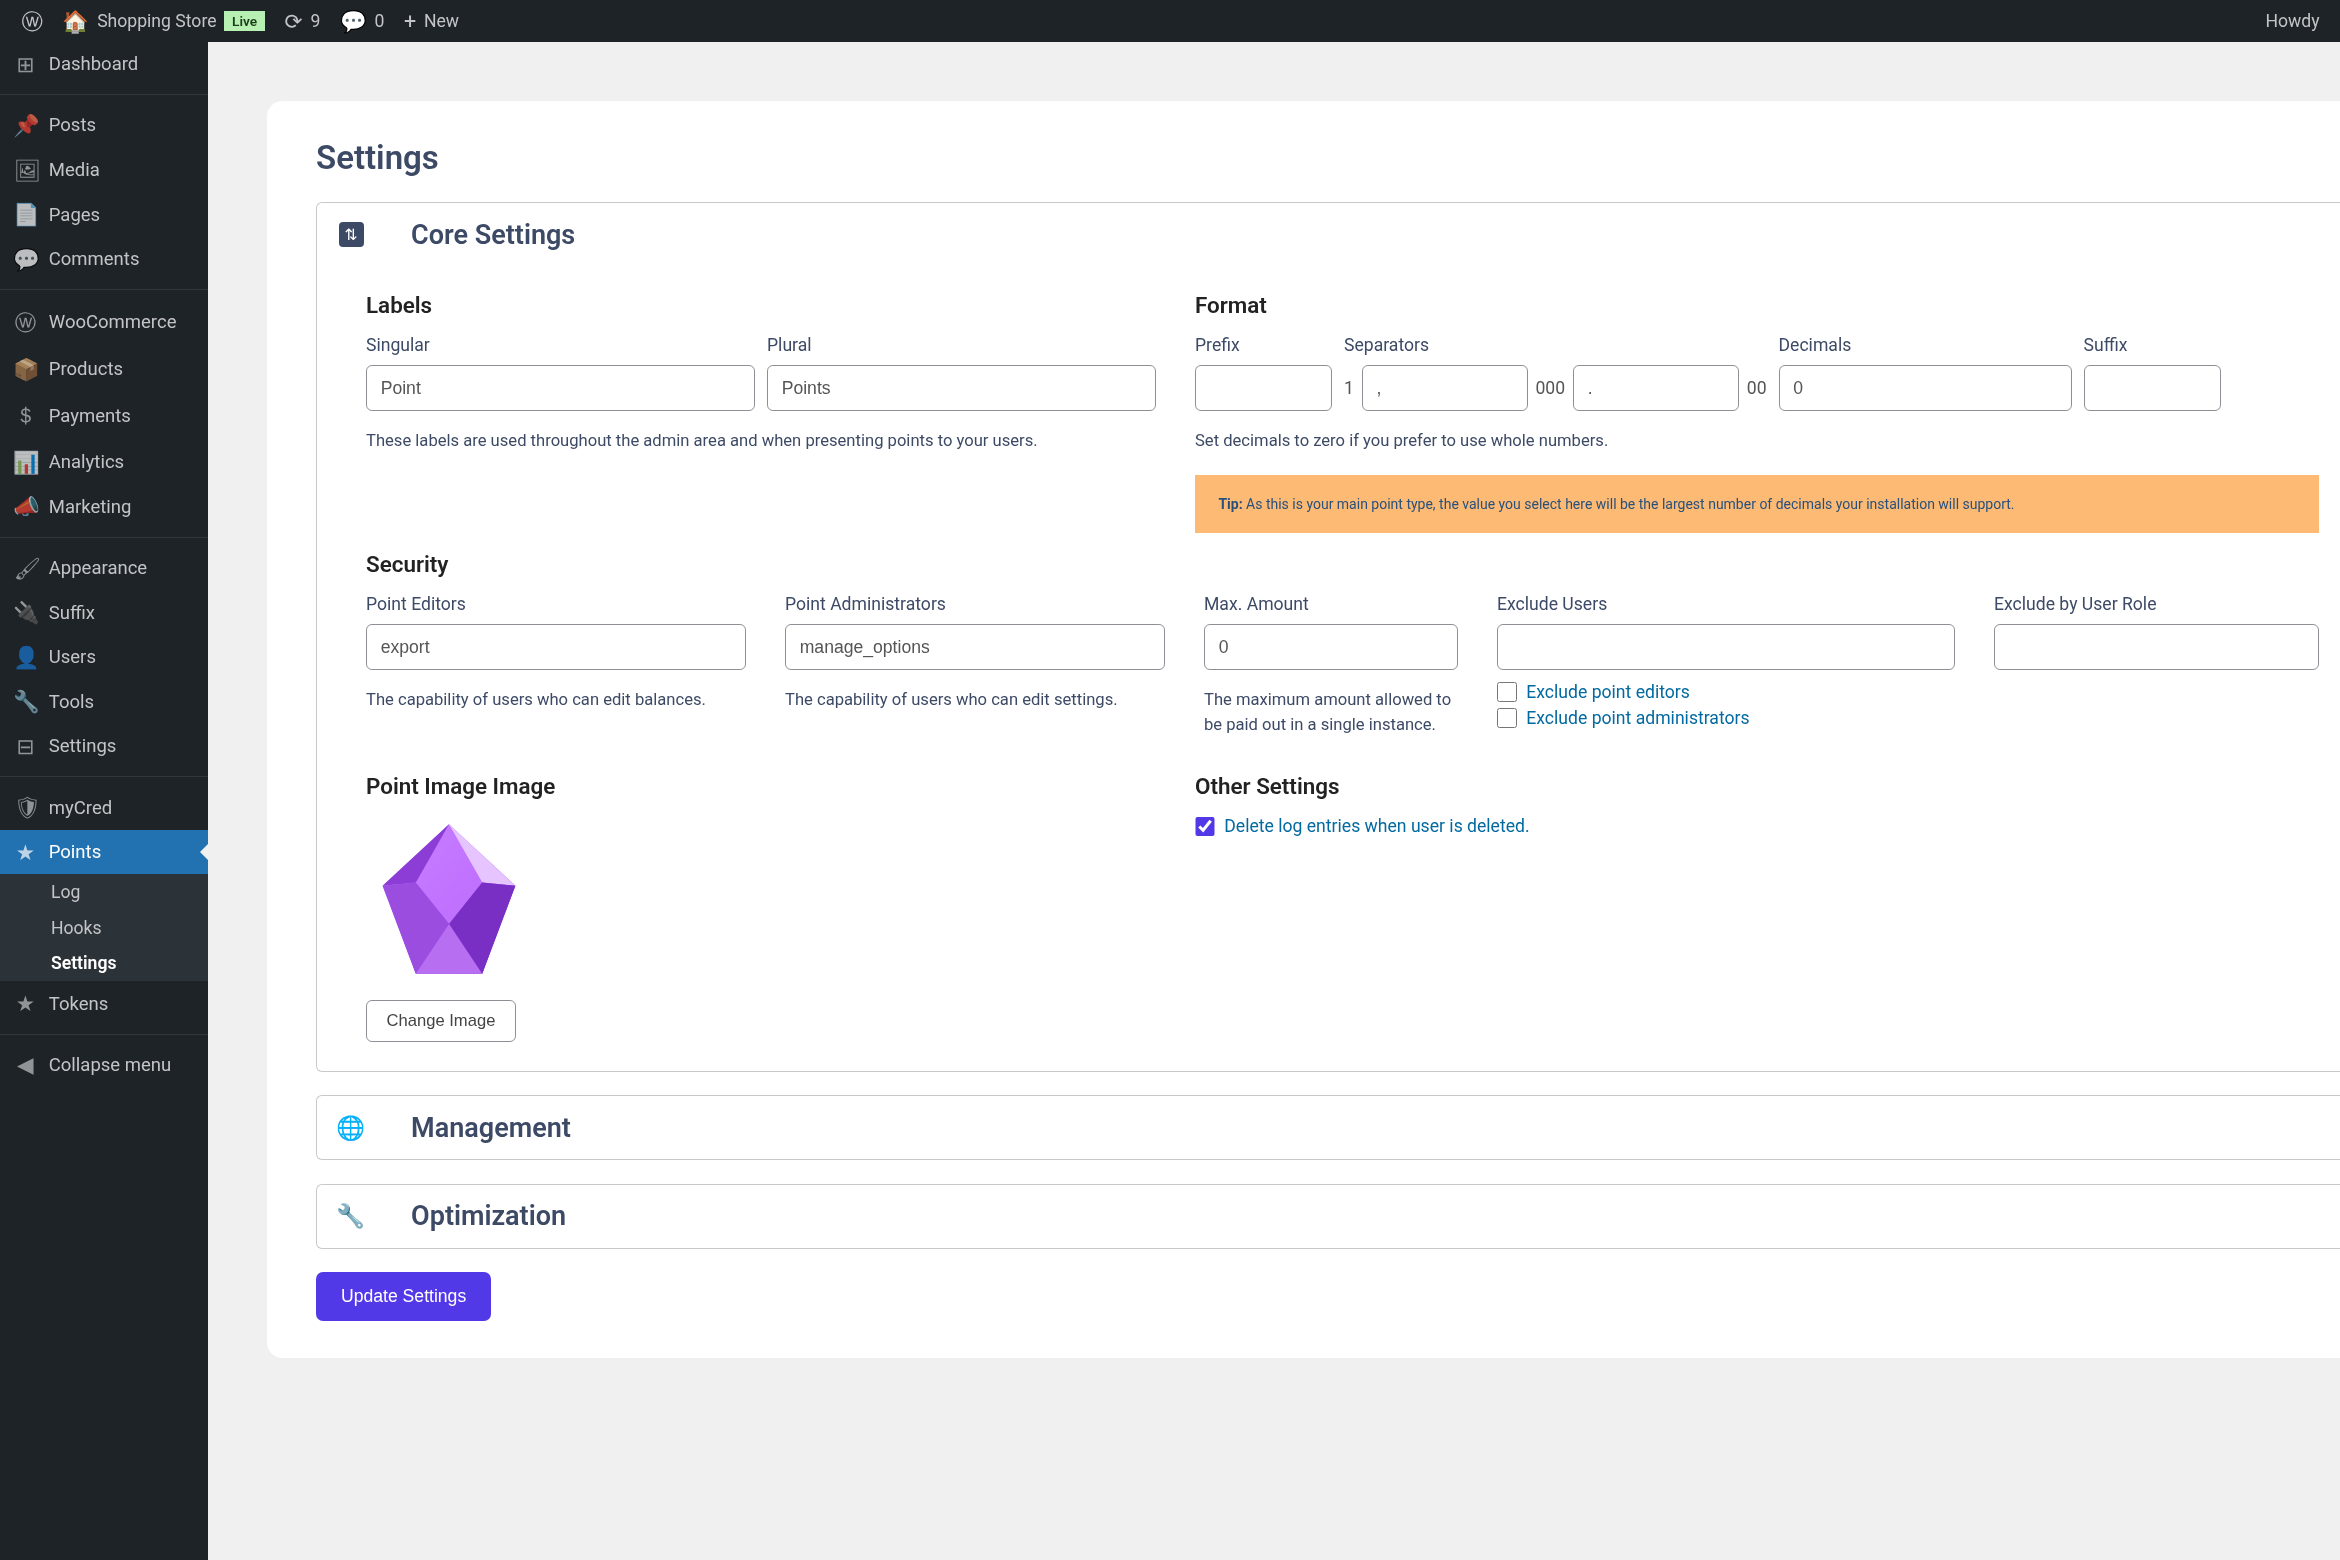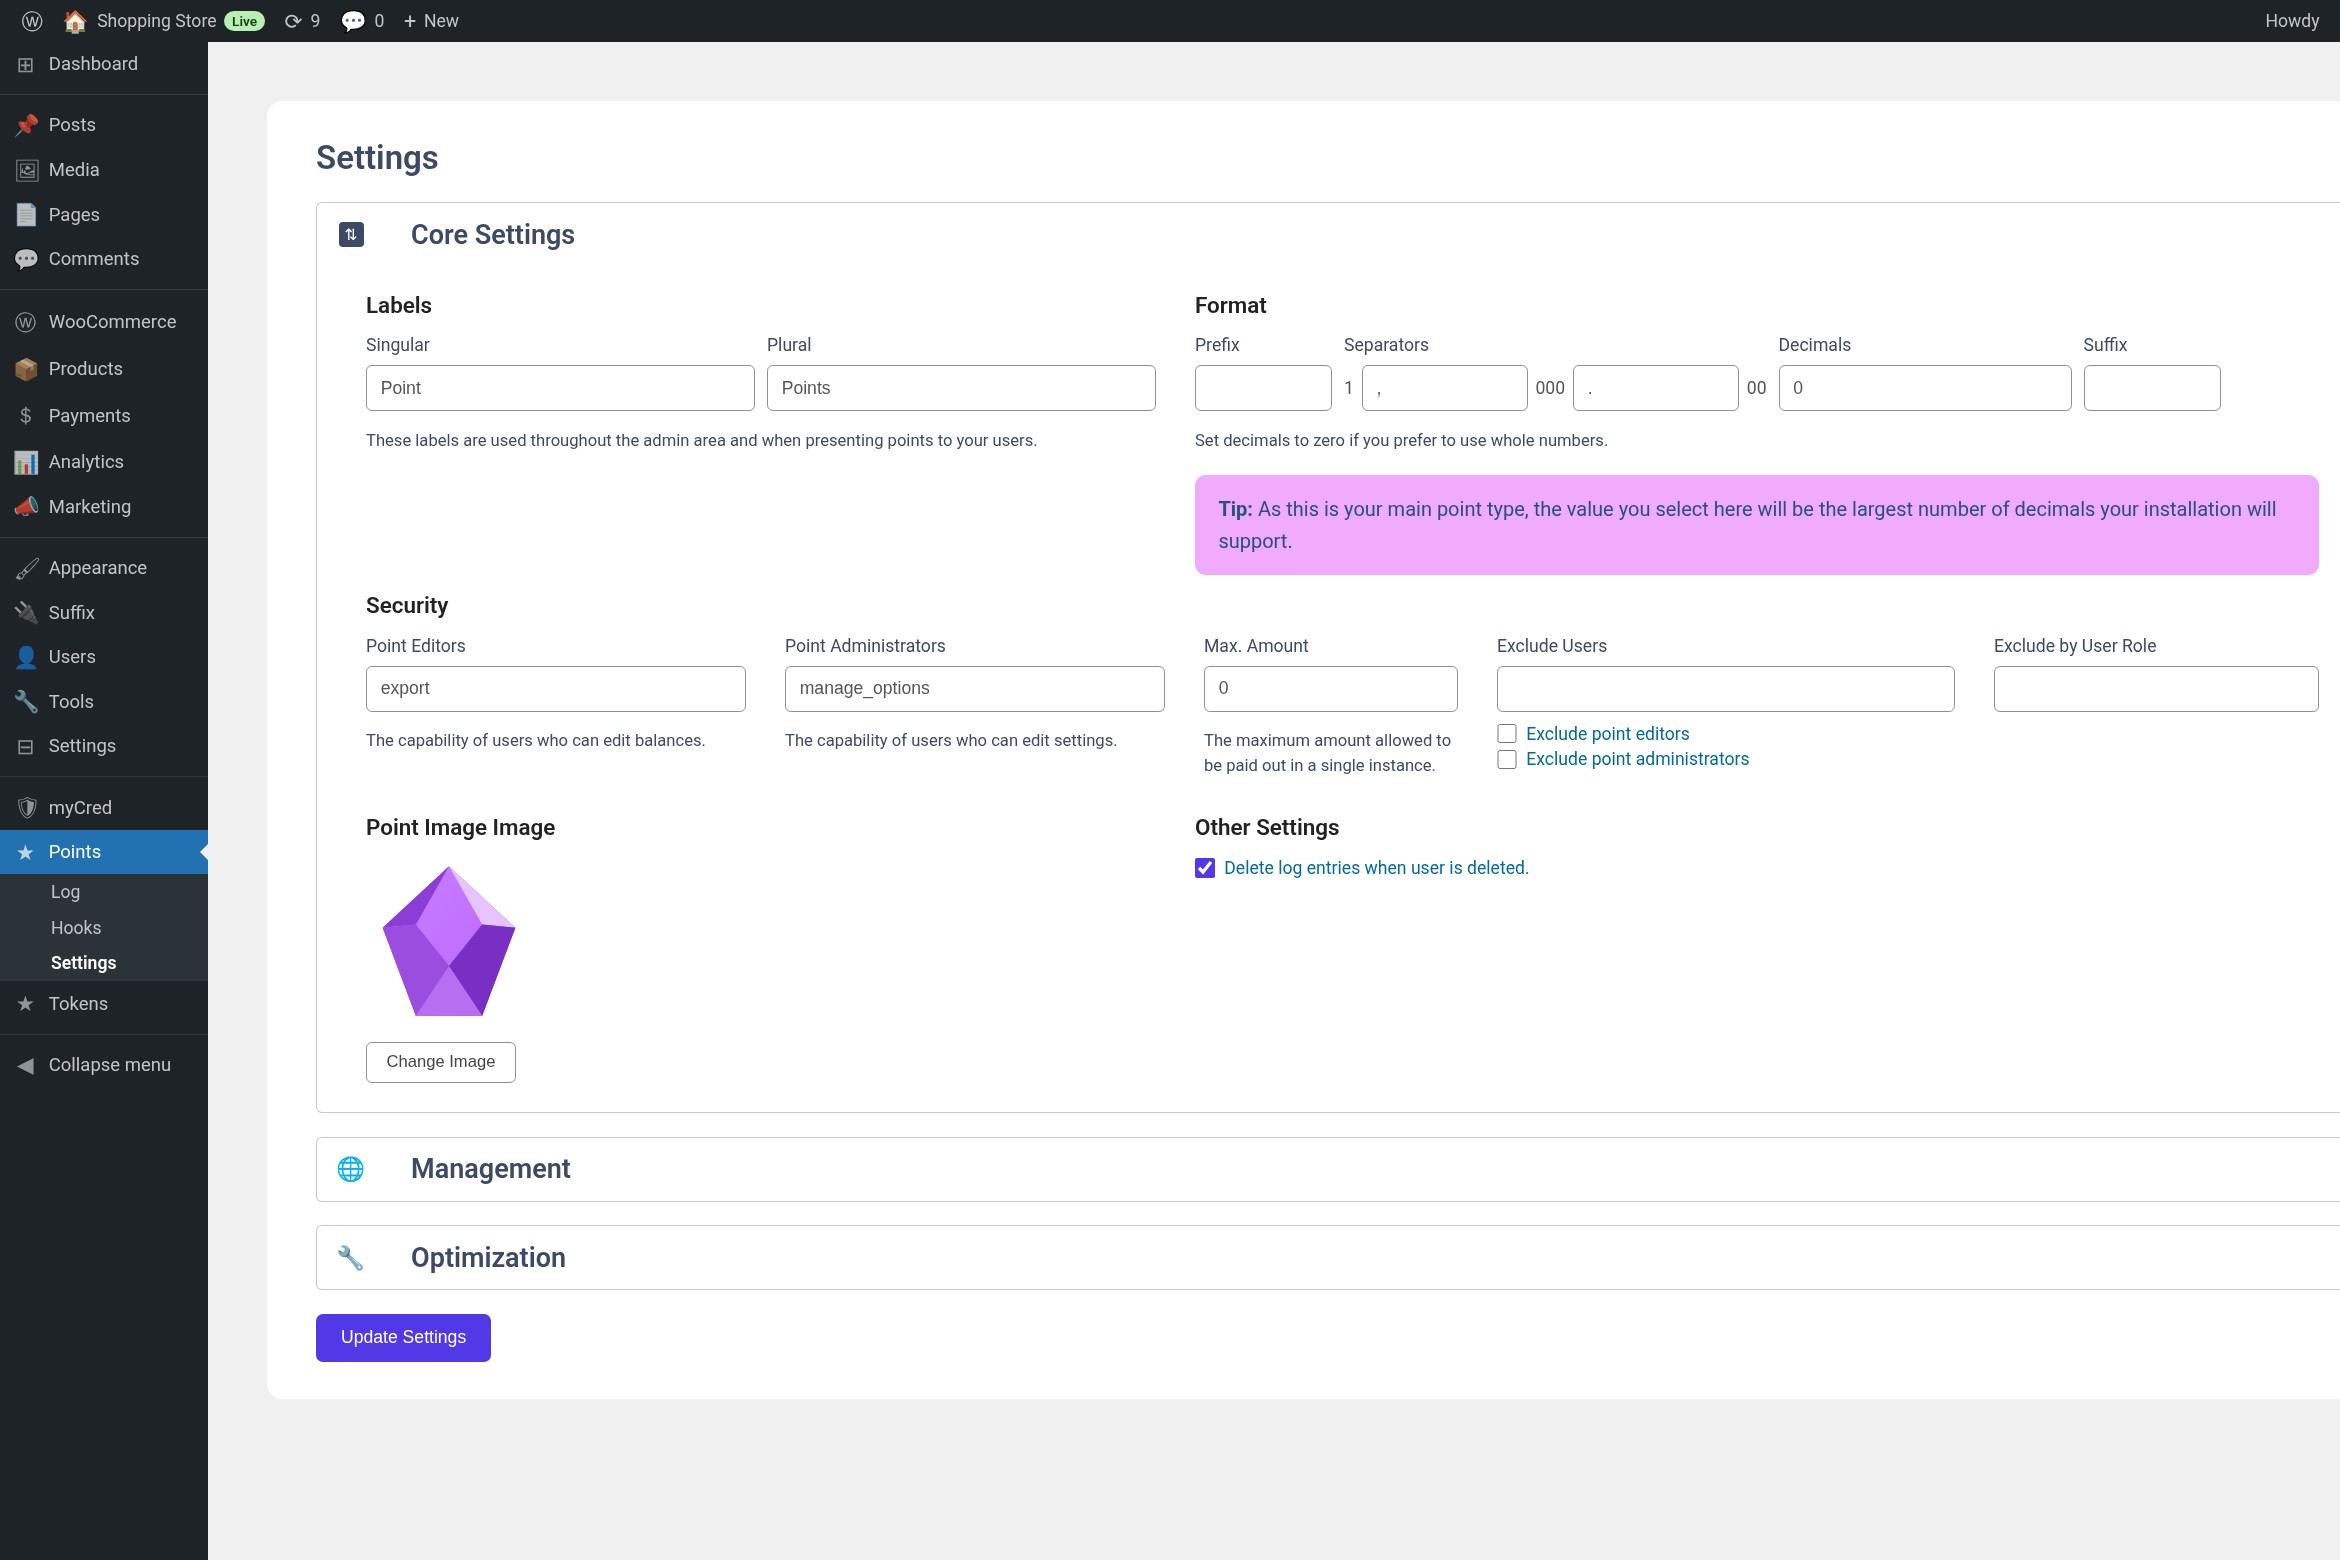--- a/index.html
+++ b/index.html
@@ -2,21 +2,21 @@
 <html><head>
 <meta charset="utf-8">
 <style>
 * { box-sizing: border-box; margin: 0; padding: 0; }
 body { font-family: -apple-system, BlinkMacSystemFont, "Segoe UI", Roboto, sans-serif; font-size: 12.7px; color: #3c434a; background: #f0f0f1; width: 2341px; height: 1560px; overflow: hidden; }
 
 
 #adminbar { background: #1d2327; color: #c3c4c7; height: 42px; display: flex; align-items: center; padding: 0 11.7px; font-size: 17.6px; }
 #adminbar .ab-item { display: flex; align-items: center; gap: 7.8px; padding: 0 9.8px; color: #c3c4c7; cursor: pointer; height: 42px; }
 #adminbar .ab-icon { font-size: 21.5px; }
-#adminbar .live-badge { background: #b8f0b4; color: #1a3d1a; font-size: 13.7px; font-weight: 600; padding: 2px 7.8px; border-radius: 10px; }
+#adminbar .live-badge { background: #b8f0b4; color: #1a3d1a; font-size: 13.7px; font-weight: 600; padding: 2px 7.8px; border-radius: 0; }
 #adminbar .spacer { flex: 1; }
 
 
 #sidebar { position: absolute; left: 0; top: 42px; bottom: 0; width: 208px; background: #1d2327; color: #c3c4c7; font-size: 18.5px; }
 .menu-item { display: flex; align-items: center; gap: 11.7px; padding: 9.8px 13.7px; cursor: pointer; color: #c3c4c7; }
 .menu-item .micon { width: 23.4px; text-align: center; font-size: 21.5px; opacity: 0.7; }
 .menu-sep { border-top: 1px solid #32373c; margin: 7.8px 0; }
 .menu-item.current { background: #2271b1; color: #fff; position: relative; }
 .menu-item.current::after { content: ""; position: absolute; right: -1px; top: 50%; transform: translateY(-50%); border: 9.8px solid transparent; border-right-color: #f0f0f1; }
 .submenu { background: #2c3338; }
@@ -36,21 +36,21 @@
 .acc-body { padding: 7.8px 21.5px 29px 49px; }
 
 .section-h { font-size: 22.4px; font-weight: 600; color: #222; margin: 17.6px 0 17.6px 0; }
 .row { display: flex; gap: 39px; }
 .col { flex: 1; }
 .colgroup { display: flex; gap: 12px; }
 .field-lbl { font-size: 17.6px; color: #3d4a66; margin-bottom: 9.8px; display: block; }
 input[type=text].txt { width: 100%; border: 1px solid #8c8f94; border-radius: 5.9px; padding: 11.7px 13.7px; font-size: 17.6px; color: #555; background: #fff; }
 input[type=text].txt::placeholder { color: #888; }
 .help { font-size: 16.6px; color: #3d4a66; margin-top: 17.6px; line-height: 1.5; }
-.tipbox { background: #f0abfc; border-radius: 11px; padding: 17.6px 23.4px; margin-top: 21.5px; font-size: 20px; color: #29507a; line-height: 1.6; }
+.tipbox { background: #fdba74; border-radius: 0; padding: 17.6px 23.4px; margin-top: 21.5px; font-size: 14px; color: #29507a; line-height: 1.6; }
 .tipbox b { font-weight: 700; }
 
 .fmt-sep-row { display: flex; align-items: center; gap: 7.8px; }
 .fmt-sep-row .seg { font-size: 17.6px; color: #555; }
 .fmt-sep-row input.txt { width: 166px; }
 
 .chkrow { display: flex; align-items: center; gap: 9.8px; margin-bottom: 5.9px; }
 .chkrow input[type=checkbox] { width: 19.5px; height: 19.5px; border-radius: 3.9px; accent-color: #5139e7; }
 .chkrow label { font-size: 17.6px; color: #0369a1; }
 

